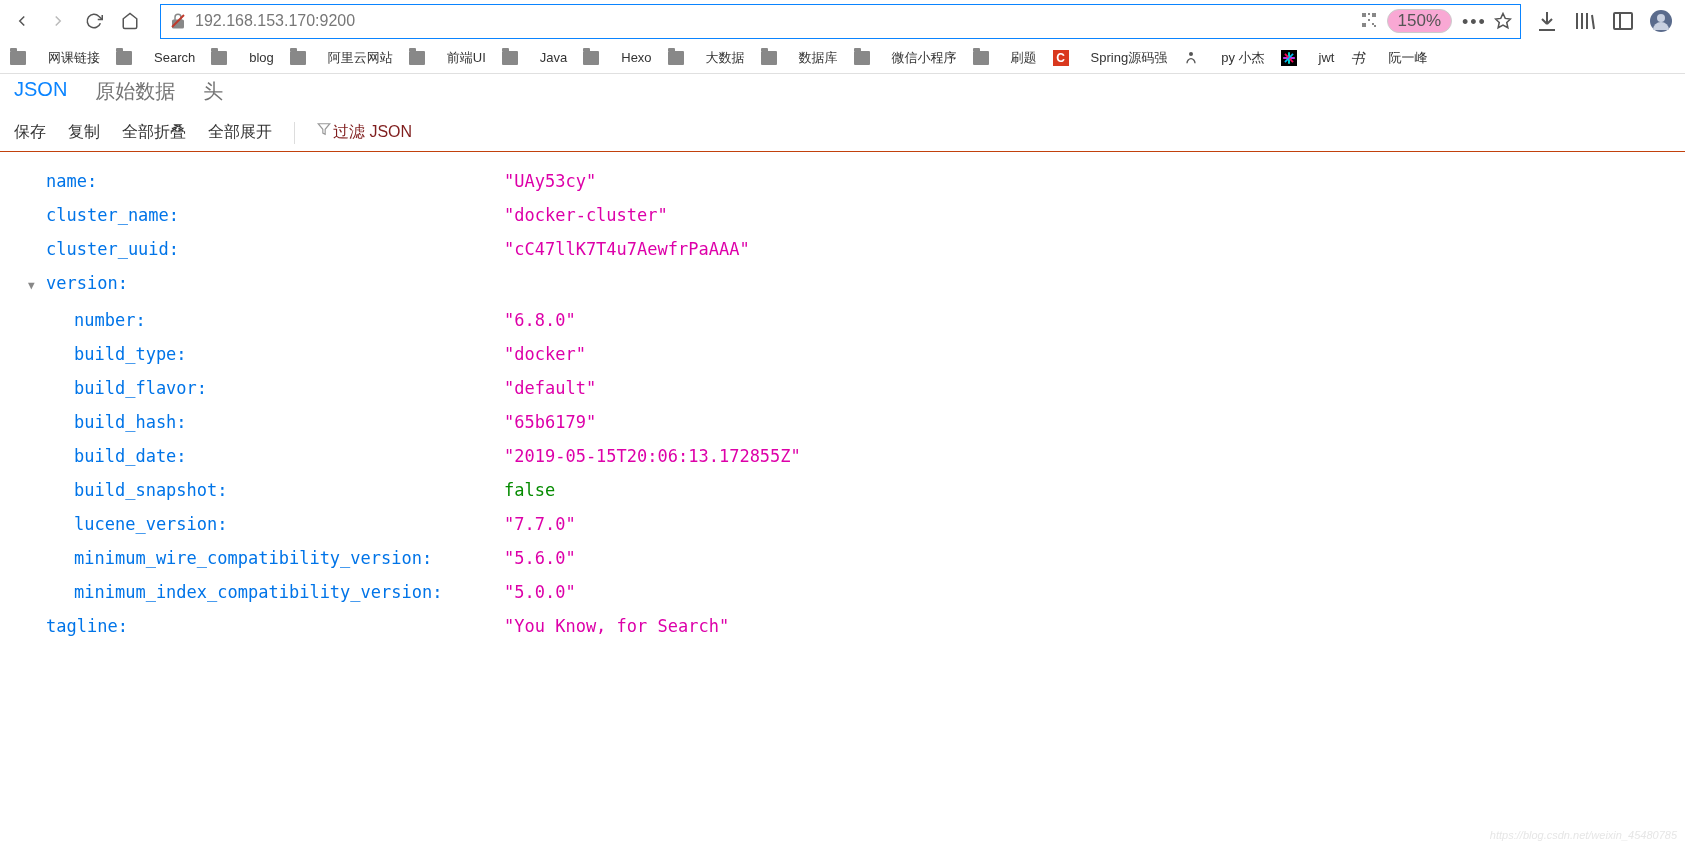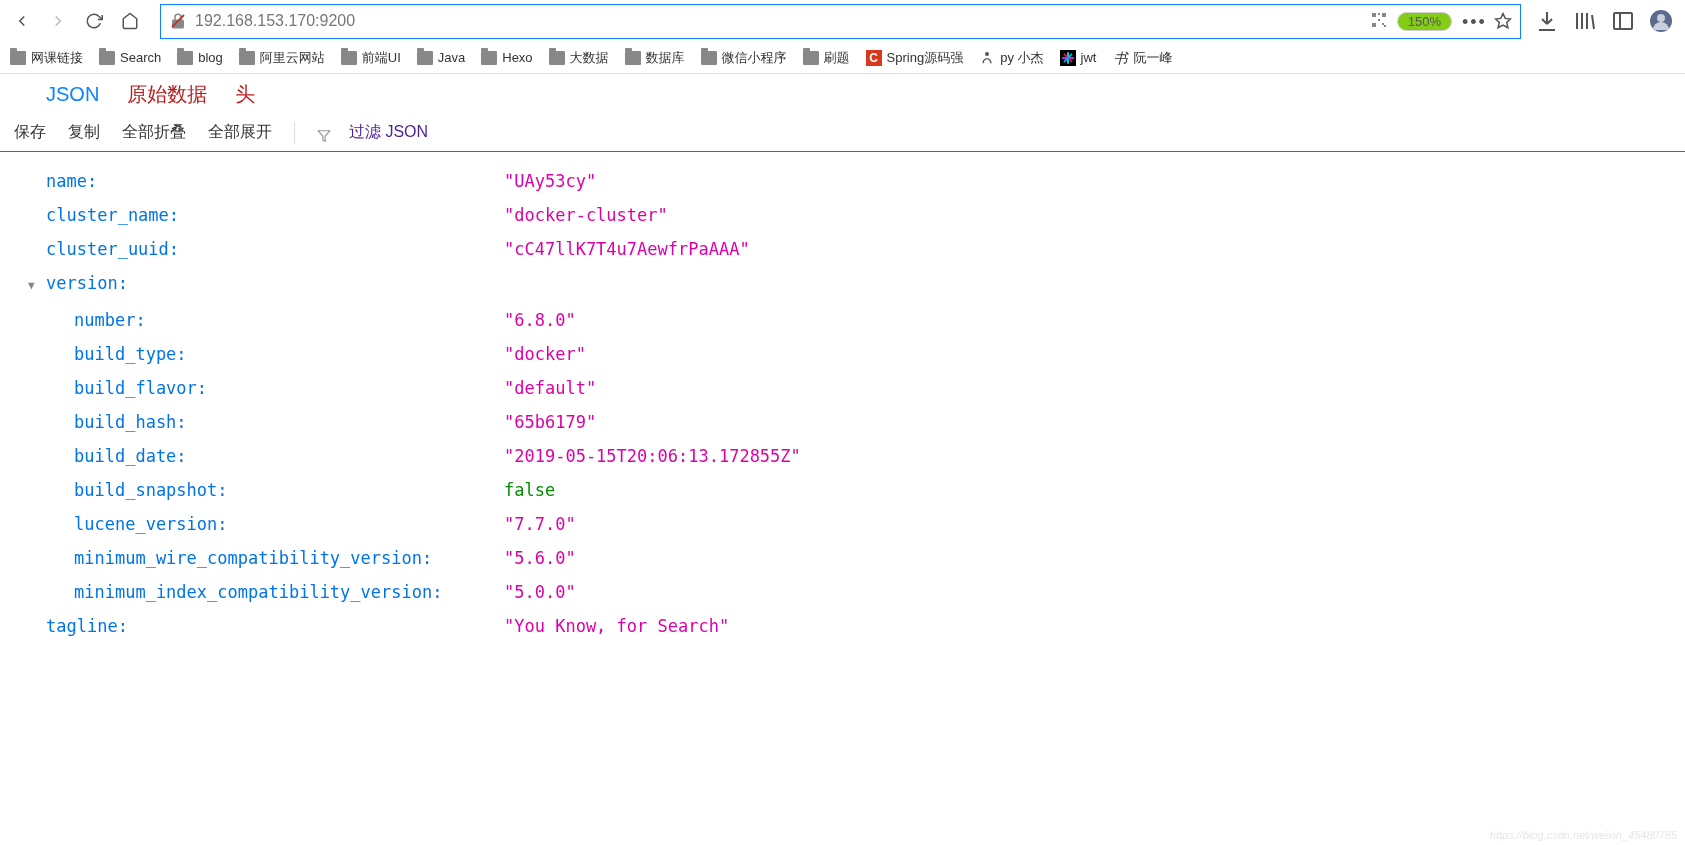--- a/index.html
+++ b/index.html
@@ -8,48 +8,48 @@
 
 .nav-toolbar { display: flex; align-items: center; height: 42px; padding: 0 6px; gap: 4px; }
 .nav-btn { width: 32px; height: 32px; display: flex; align-items: center; justify-content: center; border: none; background: transparent; color: #555; }
 .nav-btn svg { width: 18px; height: 18px; }
 .nav-btn.disabled { opacity: 0.4; }
 
 .url-bar { flex: 1; margin: 0 10px; height: 35px; border: 1.5px solid #0a84ff; border-radius: 0; display: flex; align-items: center; padding: 0 8px; gap: 8px; }
 .url-lock { width: 18px; height: 18px; position: relative; }
 .url-text { flex: 1; font-size: 16px; color: #777; font-family: Arial, sans-serif; border: none; outline: none; }
 .url-right { display: flex; align-items: center; gap: 10px; }
-.zoom-badge { background: #84cc16; border: 1px solid #ccc; border-radius: 12px; padding: 1px 10px; font-size: 13px; color: #555; }
+.zoom-badge { background: #f9a8d4; border: 1px solid #ccc; border-radius: 12px; padding: 1px 10px; font-size: 17px; color: #555; }
 .url-icons { display: flex; align-items: center; gap: 14px; color: #555; }
 .url-icons span, .url-icons svg { width: 18px; height: 18px; }
 
 .nav-right { display: flex; align-items: center; gap: 14px; padding-right: 6px; }
 .nav-right-btn { width: 24px; height: 24px; display: flex; align-items: center; justify-content: center; color: #555; }
 
 
 .bookmarks { display: flex; align-items: center; height: 32px; padding: 0 10px; gap: 16px; border-bottom: 1px solid #e0e0e0; }
-.bm { display: flex; align-items: center; gap: 5px; font-size: 13px; color: #333; cursor: pointer; text-align: center; }
+.bm { display: flex; align-items: center; gap: 22px; font-size: 13px; color: #333; cursor: pointer; }
 .bm-folder { width: 16px; height: 14px; background: #888; border-radius: 1px; position: relative; }
 .bm-folder::before { content: ""; position: absolute; top: -3px; left: 0; width: 7px; height: 3px; background: #888; border-radius: 1px 1px 0 0; }
 .bm-img { width: 16px; height: 16px; display: inline-block; }
 .bm-c { width: 16px; height: 16px; background: #d9381e; color: #fff; font-weight: bold; font-size: 12px; display: flex; align-items: center; justify-content: center; }
 .bm-jwt { width: 16px; height: 16px; background: #000; display: flex; align-items: center; justify-content: center; }
 .bm-jwt svg { width: 14px; height: 14px; }
 .bm-calli { width: 16px; height: 16px; font-size: 14px; font-style: italic; font-family: "SimSun", serif; color: #333; }
 
 
-.tabs { display: flex; align-items: center; height: 40px; padding: 0 14px; gap: 28px; font-size: 20px; margin-left: 32px; }
-.tab { color: #b91c1c; cursor: pointer; padding: 4px 0; }
+.tabs { display: flex; align-items: flex-start; height: 40px; padding: 0 14px; gap: 28px; font-size: 20px; }
+.tab { color: #737373; cursor: pointer; padding: 4px 0; }
 .tab.active { color: #0a84ff; }
 
 
 .actions { display: flex; align-items: center; height: 38px; padding: 0 14px; gap: 22px; font-size: 16px; border-bottom: 1px solid #c2410c; }
 .action { color: #333; cursor: pointer; }
 .action-sep { width: 1px; height: 22px; background: #ddd; }
-.filter { display: flex; align-items: flex-end; gap: 18px; color: #4c1d95; }
+.filter { display: flex; align-items: flex-start; gap: 2px; color: #7f1d1d; }
 .filter svg { width: 14px; height: 14px; }
 
 
 .json-viewer { padding: 12px 26px; font-family: "Consolas", "Monaco", monospace; font-size: 17px; line-height: 34px; }
 .json-row { display: flex; align-items: baseline; }
 .json-toggle { width: 14px; display: inline-block; margin-right: 4px; color: #888; font-size: 11px; cursor: pointer; }
 .json-key-col { min-width: 478px; display: flex; align-items: baseline; }
 .json-key { color: #0074e8; }
 .json-key::after { content: ":"; color: #0074e8; }
 .json-str { color: #dd00a9; }

